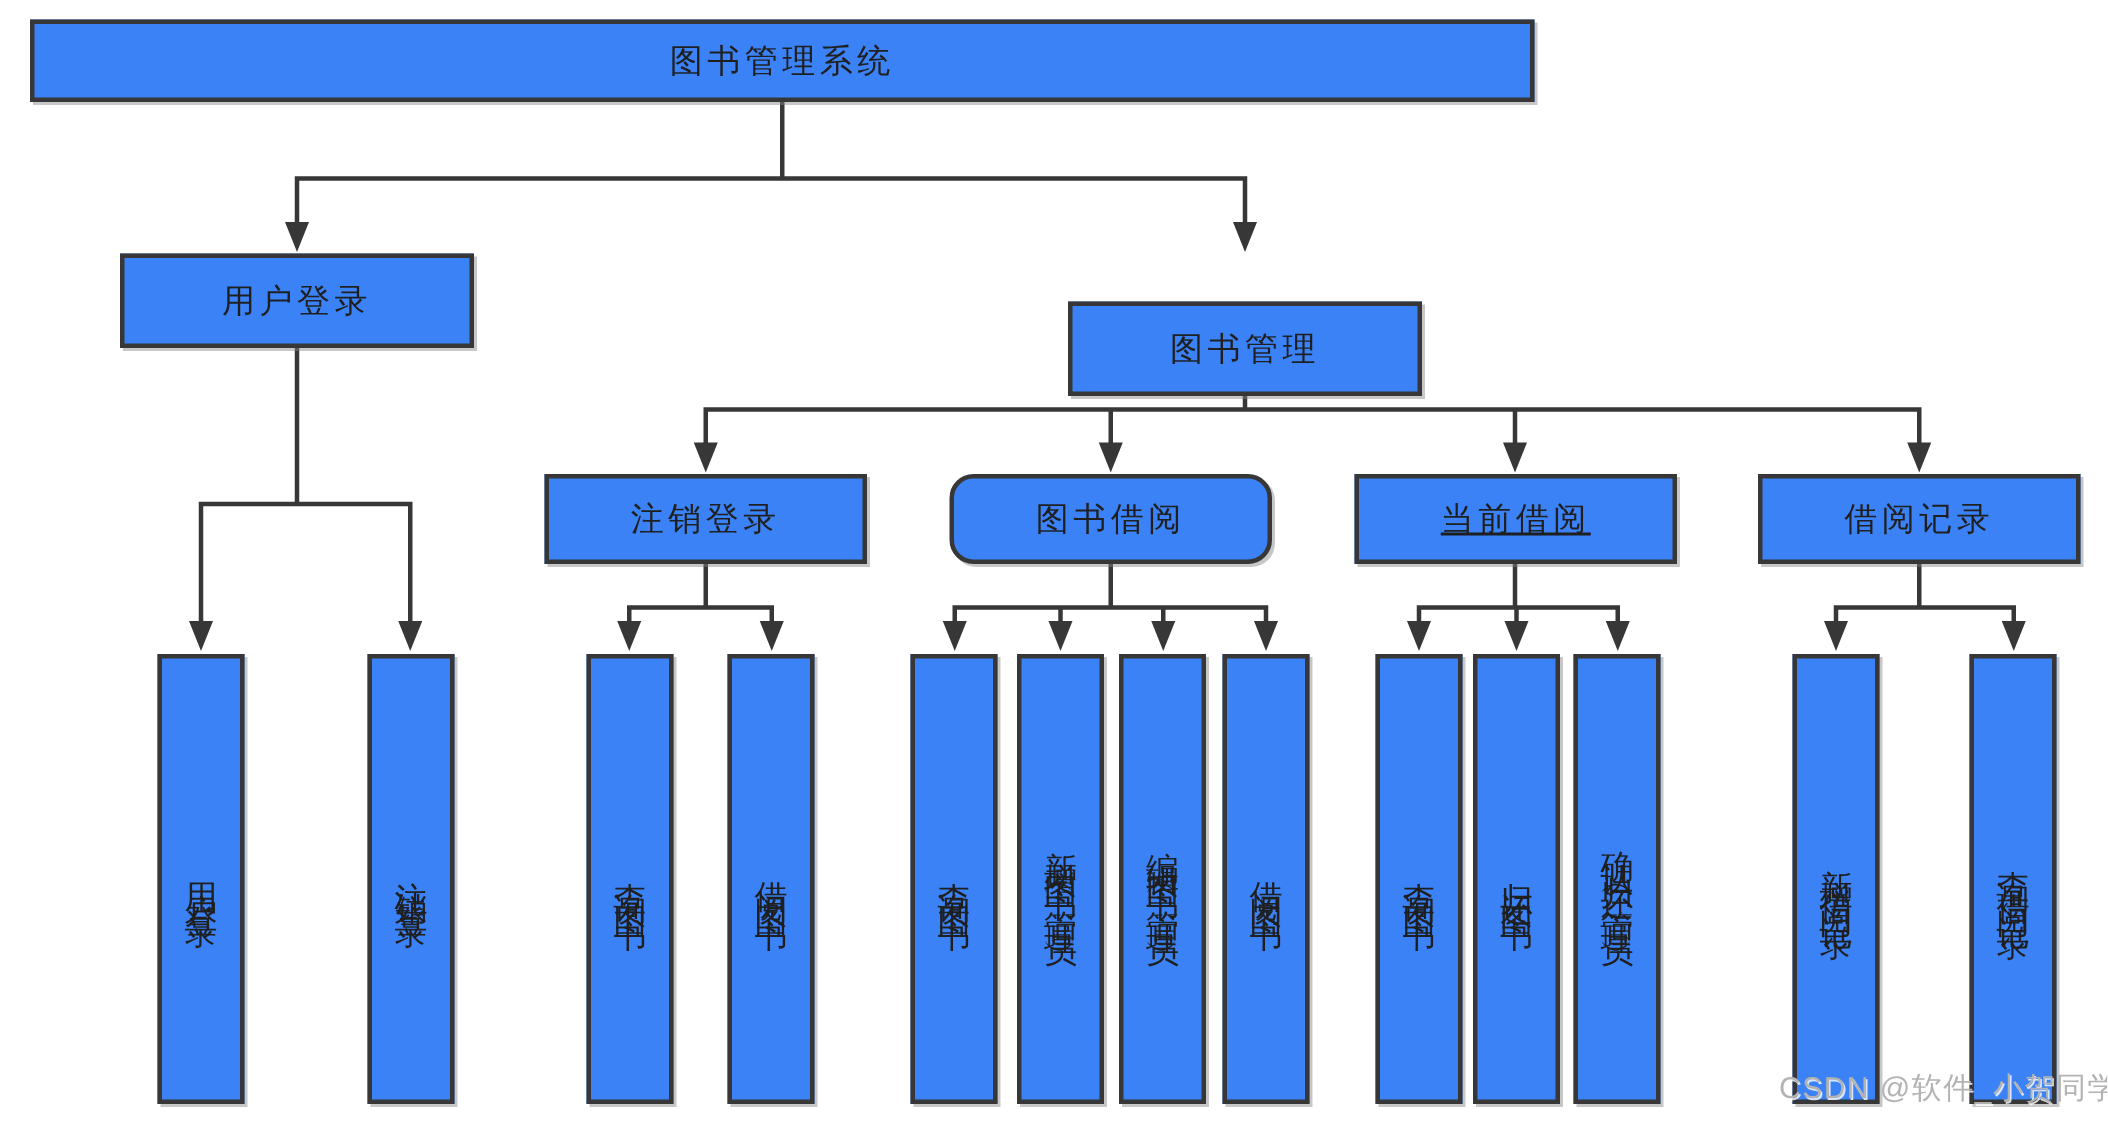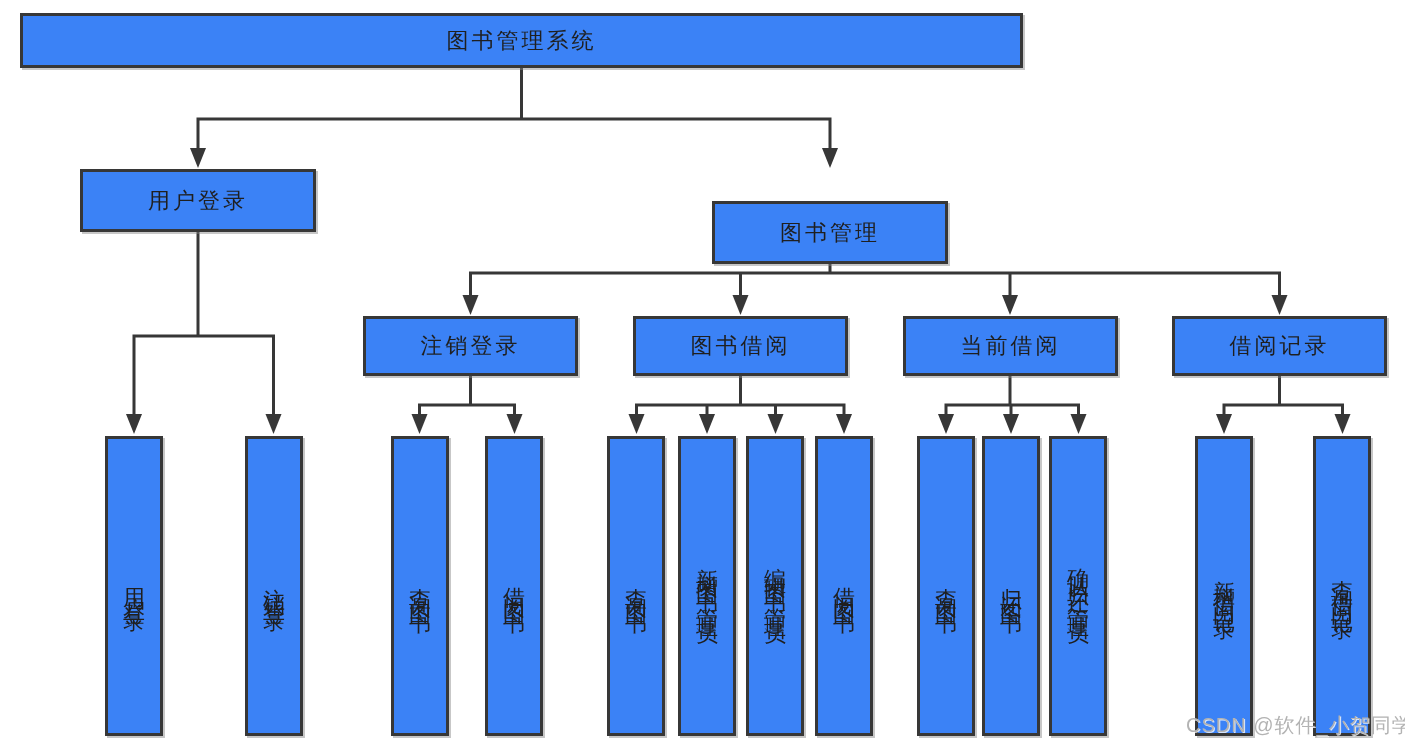--- a/index.html
+++ b/index.html
@@ -116,22 +116,22 @@
       <path d="M1334.5 414 L1350.5 414 L1342.5 434 Z"></path>
     </g>
   </svg>
 
   <div class="node hnode" style="left:20px; top:13px; width:1003px; height:55px;">图书管理系统</div>
 
   <div class="node hnode" style="left:80px; top:169px; width:236px; height:63px;">用户登录</div>
   <div class="node hnode" style="left:712px; top:169px; width:236px; height:63px;margin-top:32px;">图书管理</div>
 
   <div class="node hnode" style="left:363px; top:316px; width:215px; height:60px;">注销登录</div>
-  <div class="node hnode" style="left:633px; top:316px; width:215px; height:60px;">图书借阅</div>
-  <div class="node hnode" style="left:903px; top:316px; width:215px; height:60px;">当前借阅</div>
+  <div class="node hnode" style="left:633px; top:316px; width:215px; height:60px;border-radius:16px;">图书借阅</div>
+  <div class="node hnode" style="left:903px; top:316px; width:215px; height:60px;text-decoration:underline;">当前借阅</div>
   <div class="node hnode" style="left:1172px; top:316px; width:215px; height:60px;">借阅记录</div>
 
   <div class="node vnode" style="left:105px;">
     <span class="vtext">用户登录</span>
   </div>
   <div class="node vnode" style="left:245px;">
     <span class="vtext">注销登录</span>
   </div>
 
   <div class="node vnode" style="left:391px;">

